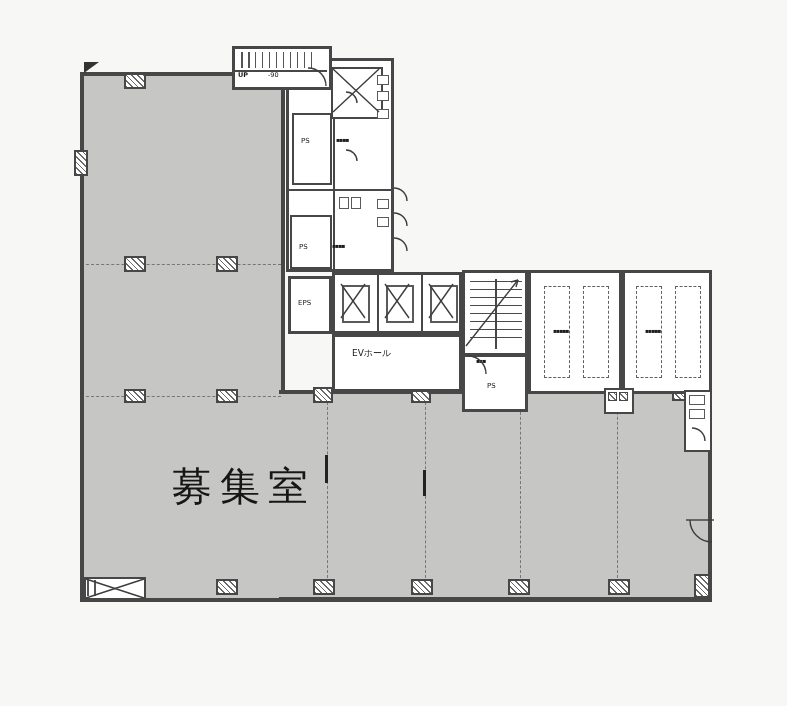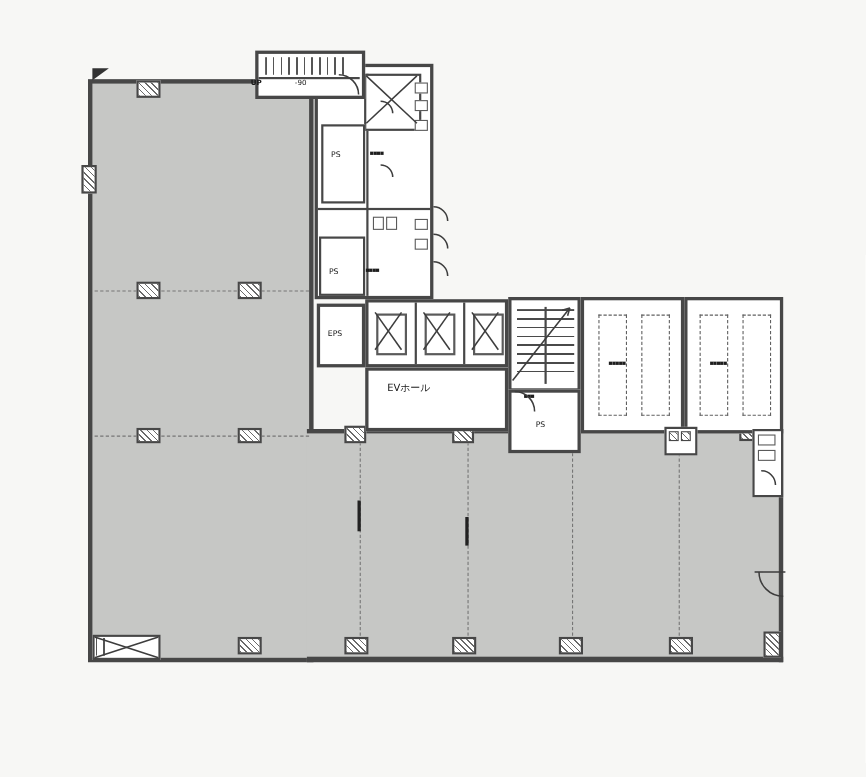--- a/index.html
+++ b/index.html
@@ -146,26 +146,27 @@
       <path d="M 394,188 A 13,13 0 0 1 407,201"></path>
       <path d="M 394,213 A 13,13 0 0 1 407,226"></path>
       <path d="M 394,238 A 13,13 0 0 1 407,251"></path>
       <path d="M 346,92 A 11,11 0 0 1 357,103"></path>
       <path d="M 346,150 A 11,11 0 0 1 357,161"></path>
       <path d="M 692,428 A 13,13 0 0 1 705,441"></path>
     </g>
     <path d="M 84,62 L 99,62 L 84,73 Z" fill="#333"></path>
   </svg>
 
+  <div id="mainlbl" class="lbl" style="left:172px;top:466px;z-index:5;">募集室</div>
   <div class="lbl" style="left:352px;top:349px;font-size:9px;z-index:5;">EVホール</div>
   <div class="lbl tiny" style="left:298px;top:300px;z-index:5;">EPS</div>
   <div class="lbl tiny" style="left:301px;top:138px;z-index:5;">PS</div>
   <div class="lbl tiny" style="left:299px;top:244px;z-index:5;">PS</div>
   <div class="lbl tiny" style="left:487px;top:383px;z-index:5;">PS</div>
-  <div class="lbl" style="left:228px;top:72px;font-size:6.5px;z-index:5;font-weight:bold;">UP</div>
+  <div class="lbl" style="left:238px;top:72px;font-size:6.5px;z-index:5;font-weight:bold;">UP</div>
   <div class="lbl" style="left:268px;top:72px;font-size:6.5px;z-index:5;">-90</div>
   <div class="lbl smudge" style="left:336px;top:137px;z-index:5;">▪▪▪▪</div>
   <div class="lbl smudge" style="left:332px;top:243px;z-index:5;">▪▪▪▪</div>
   <div class="lbl smudge" style="left:476px;top:358px;z-index:5;">▪▪▪</div>
   <div class="lbl smudge" style="left:553px;top:328px;z-index:5;">▪▪▪▪▪</div>
   <div class="lbl smudge" style="left:645px;top:328px;z-index:5;">▪▪▪▪▪</div>
 
 </div>
 
 </body></html>

